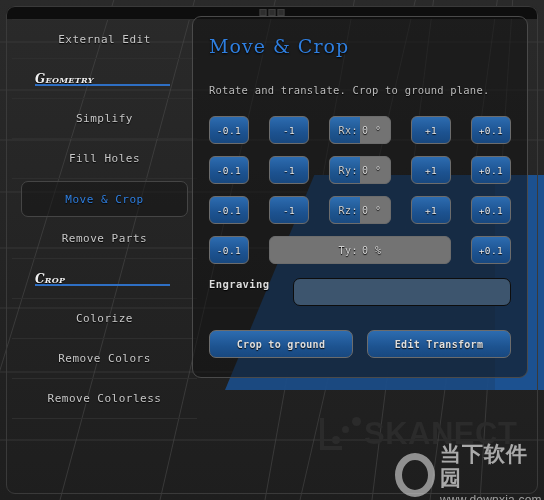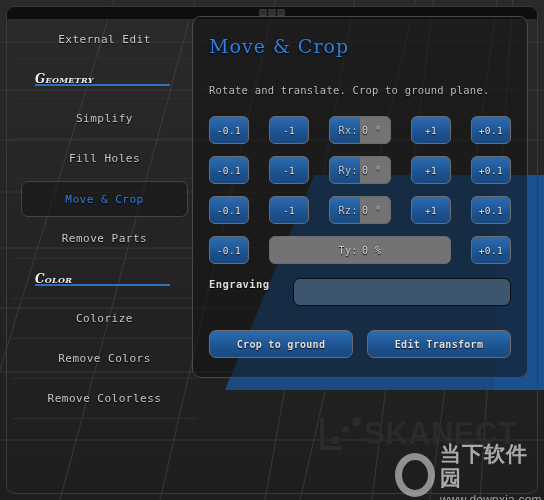--- a/index.html
+++ b/index.html
@@ -421,21 +421,21 @@
       <span class="sel-box"></span>
       <span class="lbl">Move &amp; Crop</span>
     </div>
 
     <div class="side-item">
       <span class="lbl">Remove Parts</span>
     </div>
 
     <div class="side-header">
       <span class="rule"></span>
-      <span class="ttl">Color</span>
+      <span class="ttl">Crop</span>
     </div>
 
     <div class="side-item">
       <span class="lbl">Colorize</span>
     </div>
 
     <div class="side-item">
       <span class="lbl">Remove Colors</span>
     </div>
 

